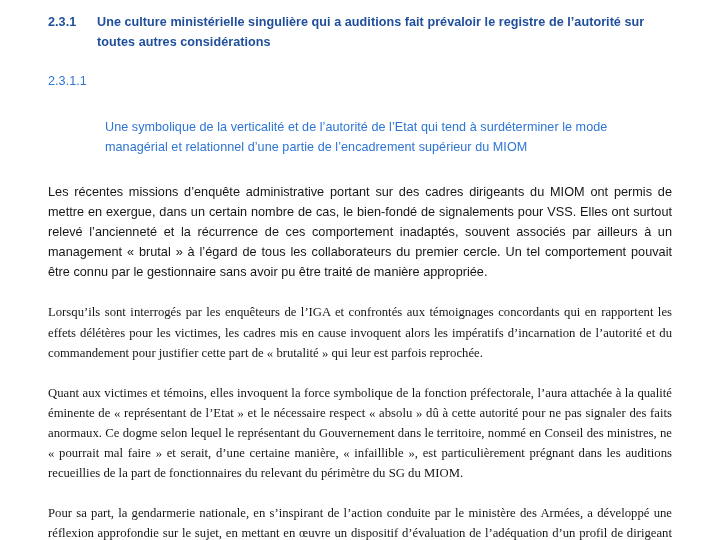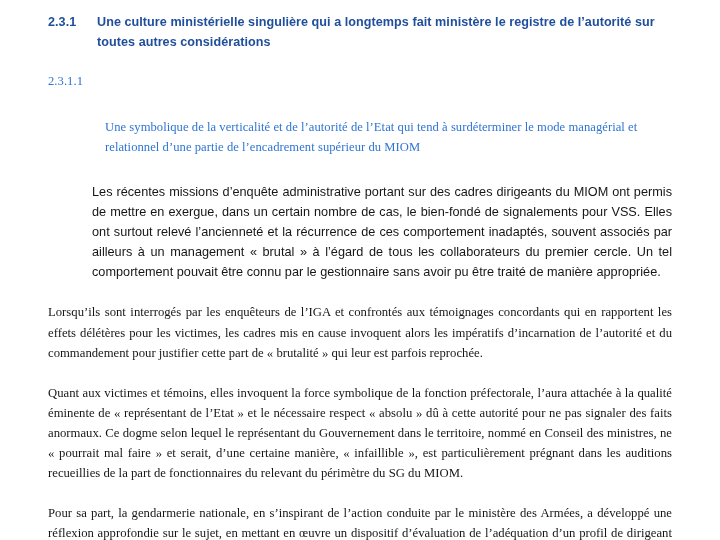--- a/index.html
+++ b/index.html
@@ -53,21 +53,20 @@
   
   .h2-block {
     display: flex;
     align-items: flex-start;
     color: #2E75D4;
     font-weight: normal;
     font-size: 12.6px;
     line-height: 20px;
     letter-spacing: 0.05px;
     margin-top: 19px;
-    font-family: Liberation Serif, serif;
   }
   .h2-num {
     flex: 0 0 auto;
     width: 57px;
     white-space: nowrap;
   }
   .h2-text {
     flex: 1 1 auto;
     margin-top: 46px;
   }
@@ -77,36 +76,35 @@
     color: #161616;
     font-size: 12.7px;
     line-height: 20.1px;
     text-align: justify;
     text-justify: inter-word;
     letter-spacing: 0.01px;
     margin: 0;
   }
   .body-para.first {
     margin-top: 25px;
-    margin-left: 44px;
   }
   .body-para + .body-para {
     margin-top: 20px;
     font-family: Liberation Serif, serif;
   }
 </style>
 </head>
 <body>
 
 <div class="page">
   <div class="content">
 
     <div class="h1-block">
       <span class="h1-num">2.3.1</span>
-      <span class="h1-text">Une culture ministérielle singulière qui a longtemps fait ministère le registre de l’autorité sur toutes autres considérations</span>
+      <span class="h1-text">Une culture ministérielle singulière qui a auditions fait prévaloir le registre de l’autorité sur toutes autres considérations</span>
     </div>
 
     <div class="h2-block">
       <span class="h2-num">2.3.1.1</span>
       <span class="h2-text">Une symbolique de la verticalité et de l’autorité de l’Etat qui tend à surdéterminer le mode managérial et relationnel d’une partie de l’encadrement supérieur du MIOM</span>
     </div>
 
     <p class="body-para first">Les récentes missions d’enquête administrative portant sur des cadres dirigeants du MIOM ont permis de mettre en exergue, dans un certain nombre de cas, le bien-fondé de signalements pour VSS. Elles ont surtout relevé l’ancienneté et la récurrence de ces comportement inadaptés, souvent associés par ailleurs à un management « brutal » à l’égard de tous les collaborateurs du premier cercle. Un tel comportement pouvait être connu par le gestionnaire sans avoir pu être traité de manière appropriée.</p>
     <p class="body-para">Lorsqu’ils sont interrogés par les enquêteurs de l’IGA et confrontés aux témoignages concordants qui en rapportent les effets délétères pour les victimes, les cadres mis en cause invoquent alors les impératifs d’incarnation de l’autorité et du commandement pour justifier cette part de « brutalité » qui leur est parfois reprochée.</p>
     <p class="body-para">Quant aux victimes et témoins, elles invoquent la force symbolique de la fonction préfectorale, l’aura attachée à la qualité éminente de « représentant de l’Etat » et le nécessaire respect « absolu » dû à cette autorité pour ne pas signaler des faits anormaux. Ce dogme selon lequel le représentant du Gouvernement dans le territoire, nommé en Conseil des ministres, ne « pourrait mal faire » et serait, d’une certaine manière, « infaillible », est particulièrement prégnant dans les auditions recueillies de la part de fonctionnaires du relevant du périmètre du SG du MIOM.</p>

